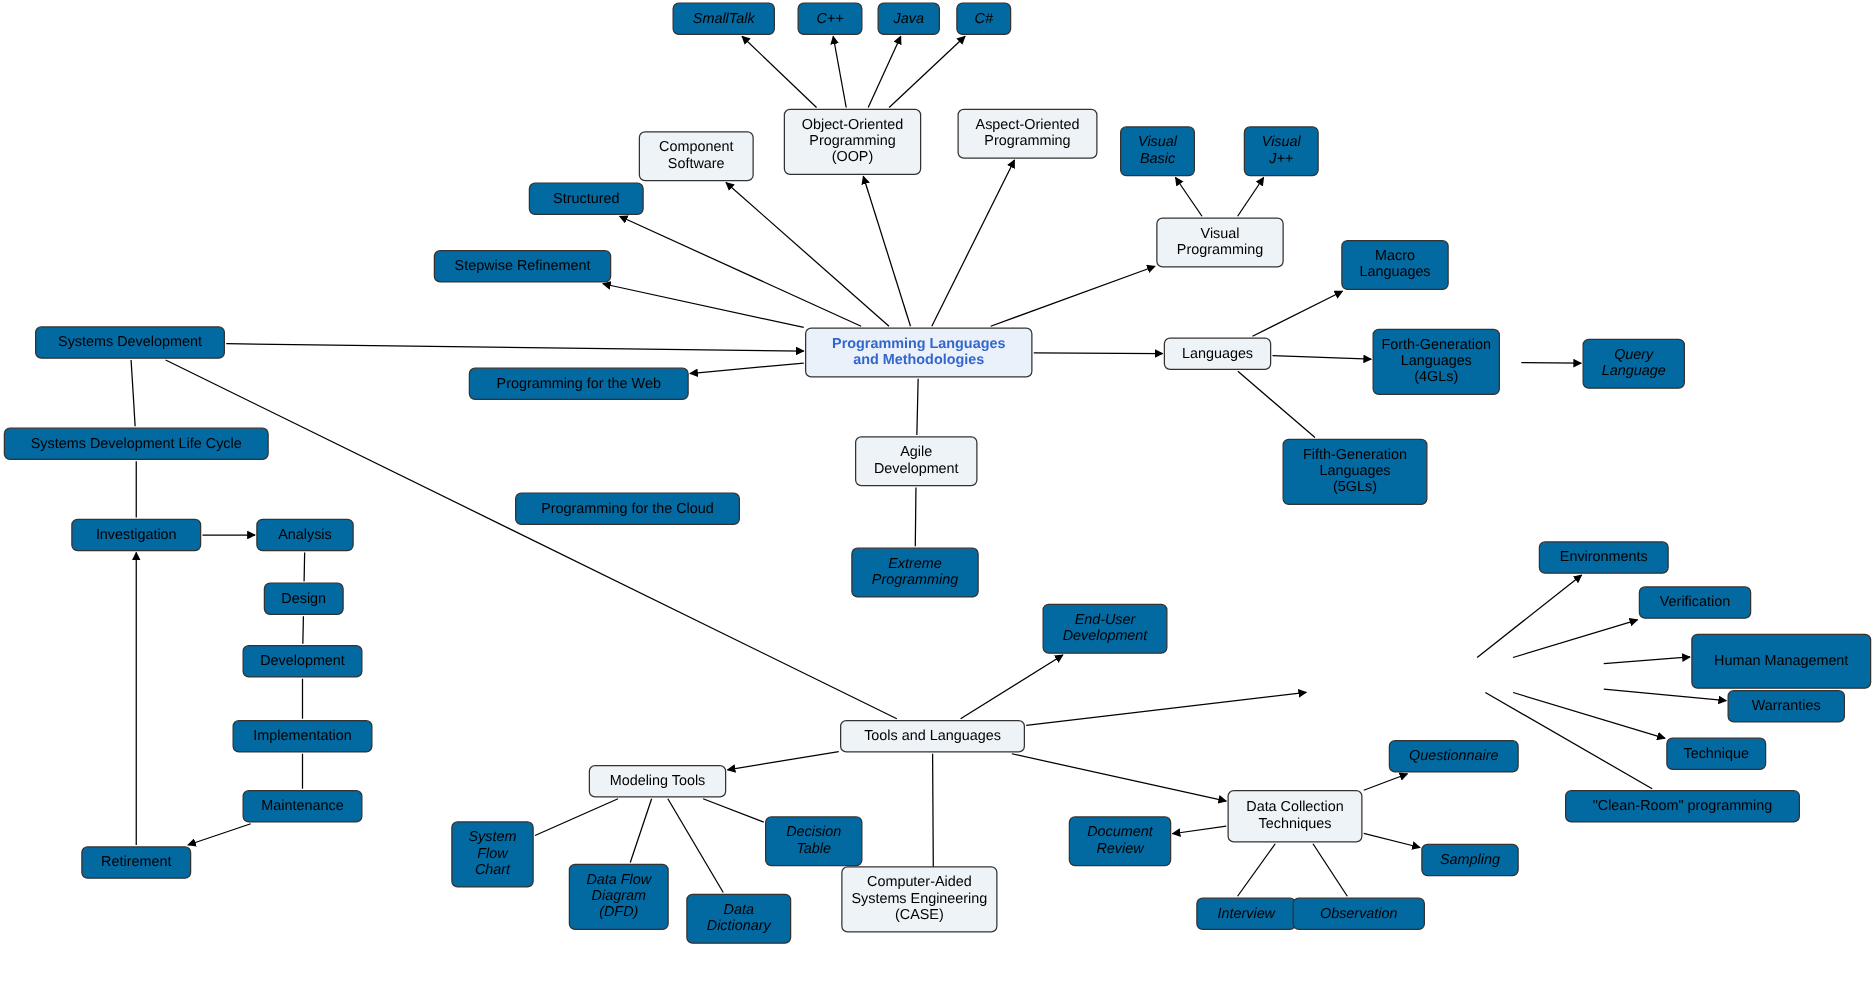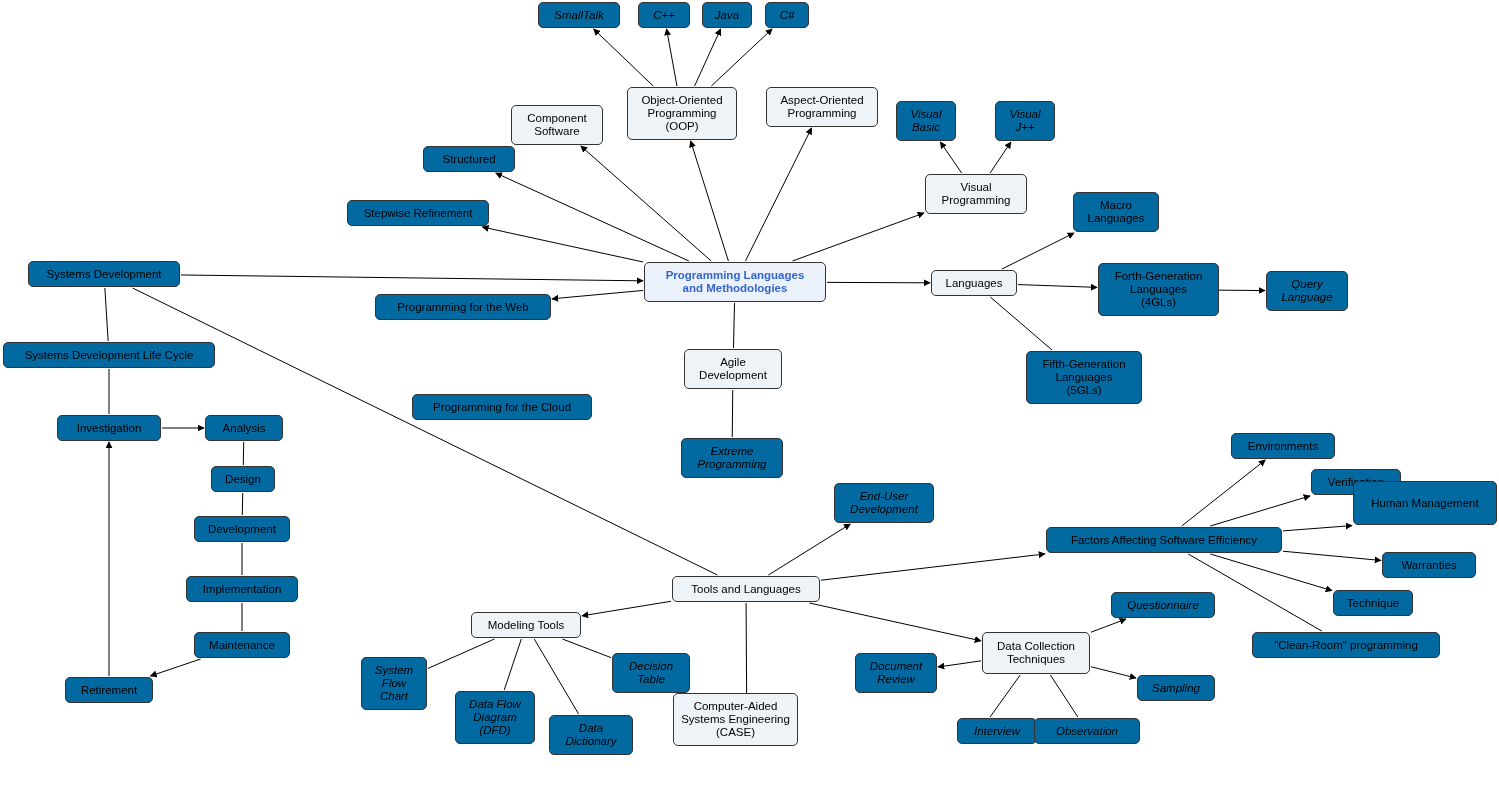--- a/index.html
+++ b/index.html
@@ -133,21 +133,21 @@
     <div class="node plain italic" style="left: 995px; top: 101px; width: 60px; height: 40px;">Visual
 J++</div>
     <div class="node plain" style="left: 423px; top: 146px; width: 92px; height: 26px;">Structured</div>
     <div class="node" style="left: 925px; top: 174px; width: 102px; height: 40px;">Visual
 Programming</div>
     <div class="node plain" style="left: 1073px; top: 192px; width: 86px; height: 40px;">Macro
 Languages</div>
     <div class="node plain" style="left: 347px; top: 200px; width: 142px; height: 26px;">Stepwise Refinement</div>
     <div class="node plain" style="left: 28px; top: 261px; width: 152px; height: 26px;">Systems Development</div>
     <div class="node" style="left: 931px; top: 270px; width: 86px; height: 26px;">Languages</div>
-    <div class="node plain" style="left: 1098px; top: 263px; width: 121px; height: 53px;">Forth-Generation
+    <div class="node plain" style="left: 1098px; top: 263px; width: 102px; height: 53px;">Forth-Generation
 Languages
 (4GLs)</div>
     <div class="node plain italic" style="left: 1266px; top: 271px; width: 82px; height: 40px;">Query
 Language</div>
     <div class="node plain" style="left: 375px; top: 294px; width: 176px; height: 26px;">Programming for the Web</div>
     <div class="node plain" style="left: 3px; top: 342px; width: 212px; height: 26px;">Systems Development Life Cycle</div>
     <div class="node" style="left: 684px; top: 349px; width: 98px; height: 40px;">Agile
 Development</div>
     <div class="node plain" style="left: 1026px; top: 351px; width: 116px; height: 53px;">Fifth-Generation
 Languages
@@ -155,23 +155,22 @@
     <div class="node plain" style="left: 412px; top: 394px; width: 180px; height: 26px;">Programming for the Cloud</div>
     <div class="node plain" style="left: 57px; top: 415px; width: 104px; height: 26px;">Investigation</div>
     <div class="node plain" style="left: 205px; top: 415px; width: 78px; height: 26px;">Analysis</div>
     <div class="node plain" style="left: 1231px; top: 433px; width: 104px; height: 26px;">Environments</div>
     <div class="node plain italic" style="left: 681px; top: 438px; width: 102px; height: 40px;">Extreme
 Programming</div>
     <div class="node plain" style="left: 211px; top: 466px; width: 64px; height: 26px;">Design</div>
     <div class="node plain" style="left: 1311px; top: 469px; width: 90px; height: 26px;">Verification</div>
     <div class="node plain italic" style="left: 834px; top: 483px; width: 100px; height: 40px;">End-User
 Development</div>
-    <div class="node plain" style="left: 1353px; top: 481px; width: 144px; height: 44px;">Human Management</div>
+    <div class="node plain" style="left: 1353px; top: 507px; width: 144px; height: 44px;">Human Management</div>
     <div class="node plain" style="left: 194px; top: 516px; width: 96px; height: 26px;">Development</div>
-    <div class="node plain" style="left: 1046px; top: 527px; width: 236px; height: 26px;">Factors Affecting Software Efficiency</div>
     <div class="node plain" style="left: 1382px; top: 552px; width: 94px; height: 26px;">Warranties</div>
     <div class="node plain" style="left: 186px; top: 576px; width: 112px; height: 26px;">Implementation</div>
     <div class="node" style="left: 672px; top: 576px; width: 148px; height: 26px;">Tools and Languages</div>
     <div class="node plain" style="left: 1333px; top: 590px; width: 80px; height: 26px;">Technique</div>
     <div class="node plain italic" style="left: 1111px; top: 592px; width: 104px; height: 26px;">Questionnaire</div>
     <div class="node" style="left: 471px; top: 612px; width: 110px; height: 26px;">Modeling Tools</div>
     <div class="node plain" style="left: 1252px; top: 632px; width: 188px; height: 26px;">"Clean-Room" programming</div>
     <div class="node plain" style="left: 194px; top: 632px; width: 96px; height: 26px;">Maintenance</div>
     <div class="node" style="left: 982px; top: 632px; width: 108px; height: 42px;">Data Collection
 Techniques</div>

